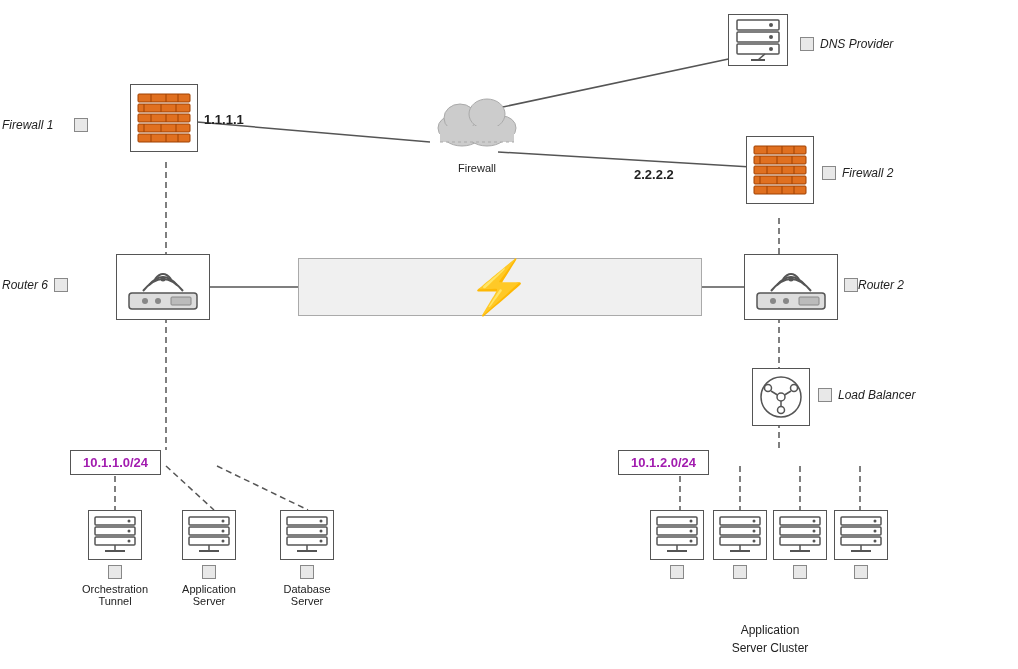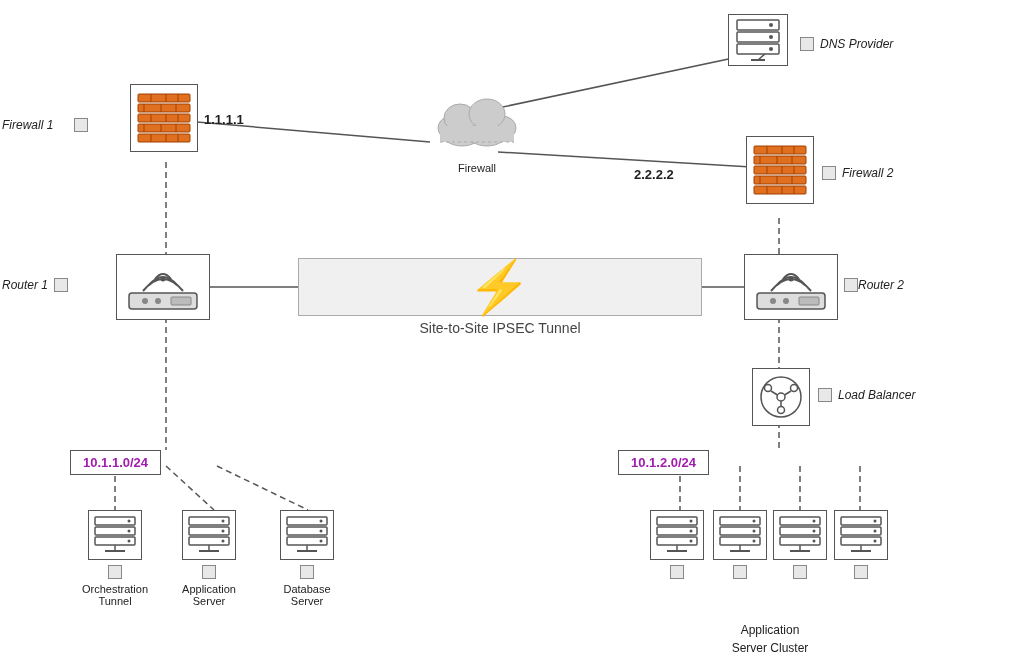--- a/index.html
+++ b/index.html
@@ -265,21 +265,21 @@
 
         <rect x="6" y="34" width="68" height="16" rx="3" fill="#ddd" stroke="#555" stroke-width="1.5"></rect>
         <circle cx="22" cy="42" r="3" fill="#888"></circle>
         <circle cx="35" cy="42" r="3" fill="#888"></circle>
         <rect x="48" y="38" width="20" height="8" rx="1" fill="#bbb" stroke="#888" stroke-width="1"></rect>
       </svg>
     </div>
   </div>
 
   <div style="position:absolute; left:2px; top:278px; display:flex; align-items:center; gap:6px;">
-    <span class="inline-label">Router 1</span>
+    <span class="inline-label">Router 6</span>
     <div class="checkbox"></div>
   </div>
 
   <div class="node" style="left:744px; top:254px;">
     <div class="node-box" style="width:94px;height:66px;">
       <svg width="80" height="56" viewBox="0 0 80 56">
         <path d="M32,20 Q40,10 48,20" fill="none" stroke="#555" stroke-width="2"></path>
         <path d="M26,26 Q40,10 54,26" fill="none" stroke="#555" stroke-width="2"></path>
         <path d="M20,32 Q40,8 60,32" fill="none" stroke="#555" stroke-width="2"></path>
         <circle cx="40" cy="20" r="2.5" fill="#555"></circle>
@@ -292,23 +292,20 @@
   </div>
 
   <div style="position:absolute; left:844px; top:278px; display:flex; align-items:center; ">
     <div class="checkbox"></div>
     <span class="inline-label">Router 2</span>
   </div>
 
   <div class="tunnel-box" style="left:298px; top:258px; width:404px; height:58px;">
     <span style="font-size:52px; color:#f5a623; line-height:1;">⚡</span>
   </div>
-  <div class="tunnel-label" style="left:298px; top:320px; width:404px;">
-    <span>Site-to-Site IPSEC Tunnel</span>
-  </div>
 
   <div class="node" style="left:752px; top:368px;">
     <div class="node-box" style="width:58px;height:58px;">
       <svg width="46" height="46" viewBox="0 0 46 46">
 
         <circle cx="23" cy="23" r="20" fill="none" stroke="#555" stroke-width="1.5"></circle>
         <circle cx="23" cy="23" r="4" fill="none" stroke="#555" stroke-width="1.5"></circle>
         <circle cx="10" cy="14" r="3.5" fill="none" stroke="#555" stroke-width="1.5"></circle>
         <circle cx="36" cy="14" r="3.5" fill="none" stroke="#555" stroke-width="1.5"></circle>
         <circle cx="23" cy="36" r="3.5" fill="none" stroke="#555" stroke-width="1.5"></circle>

